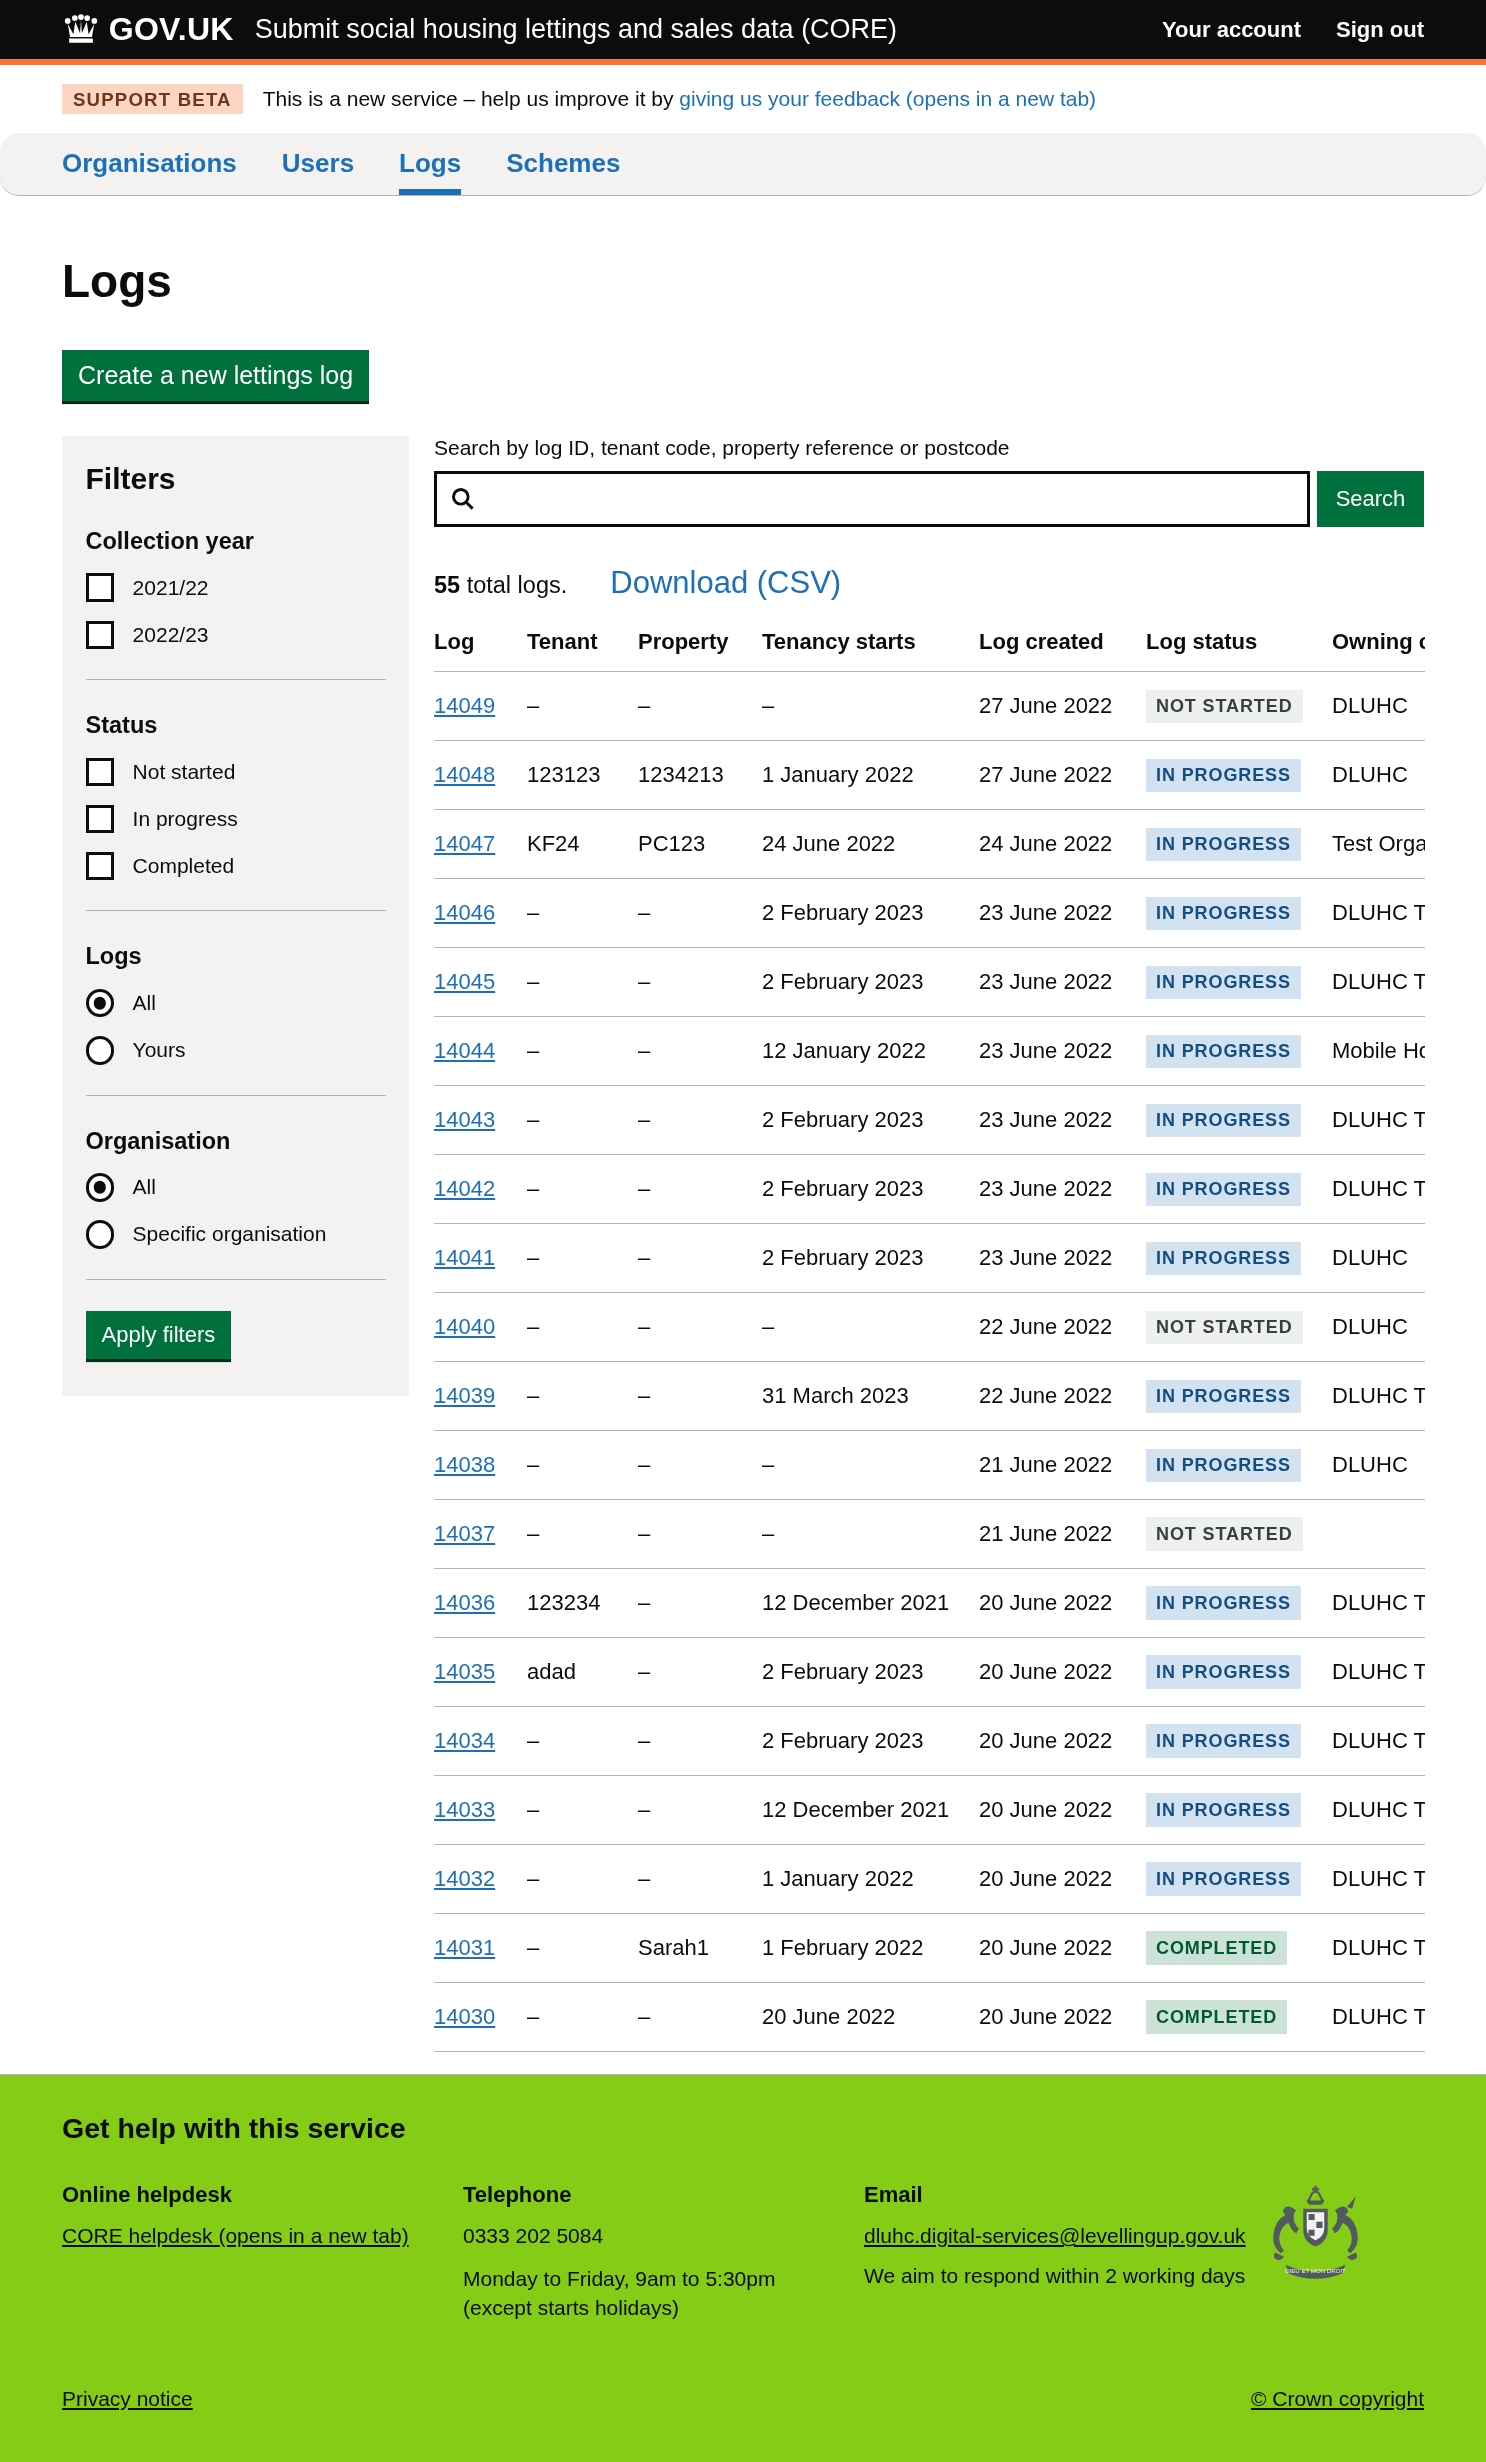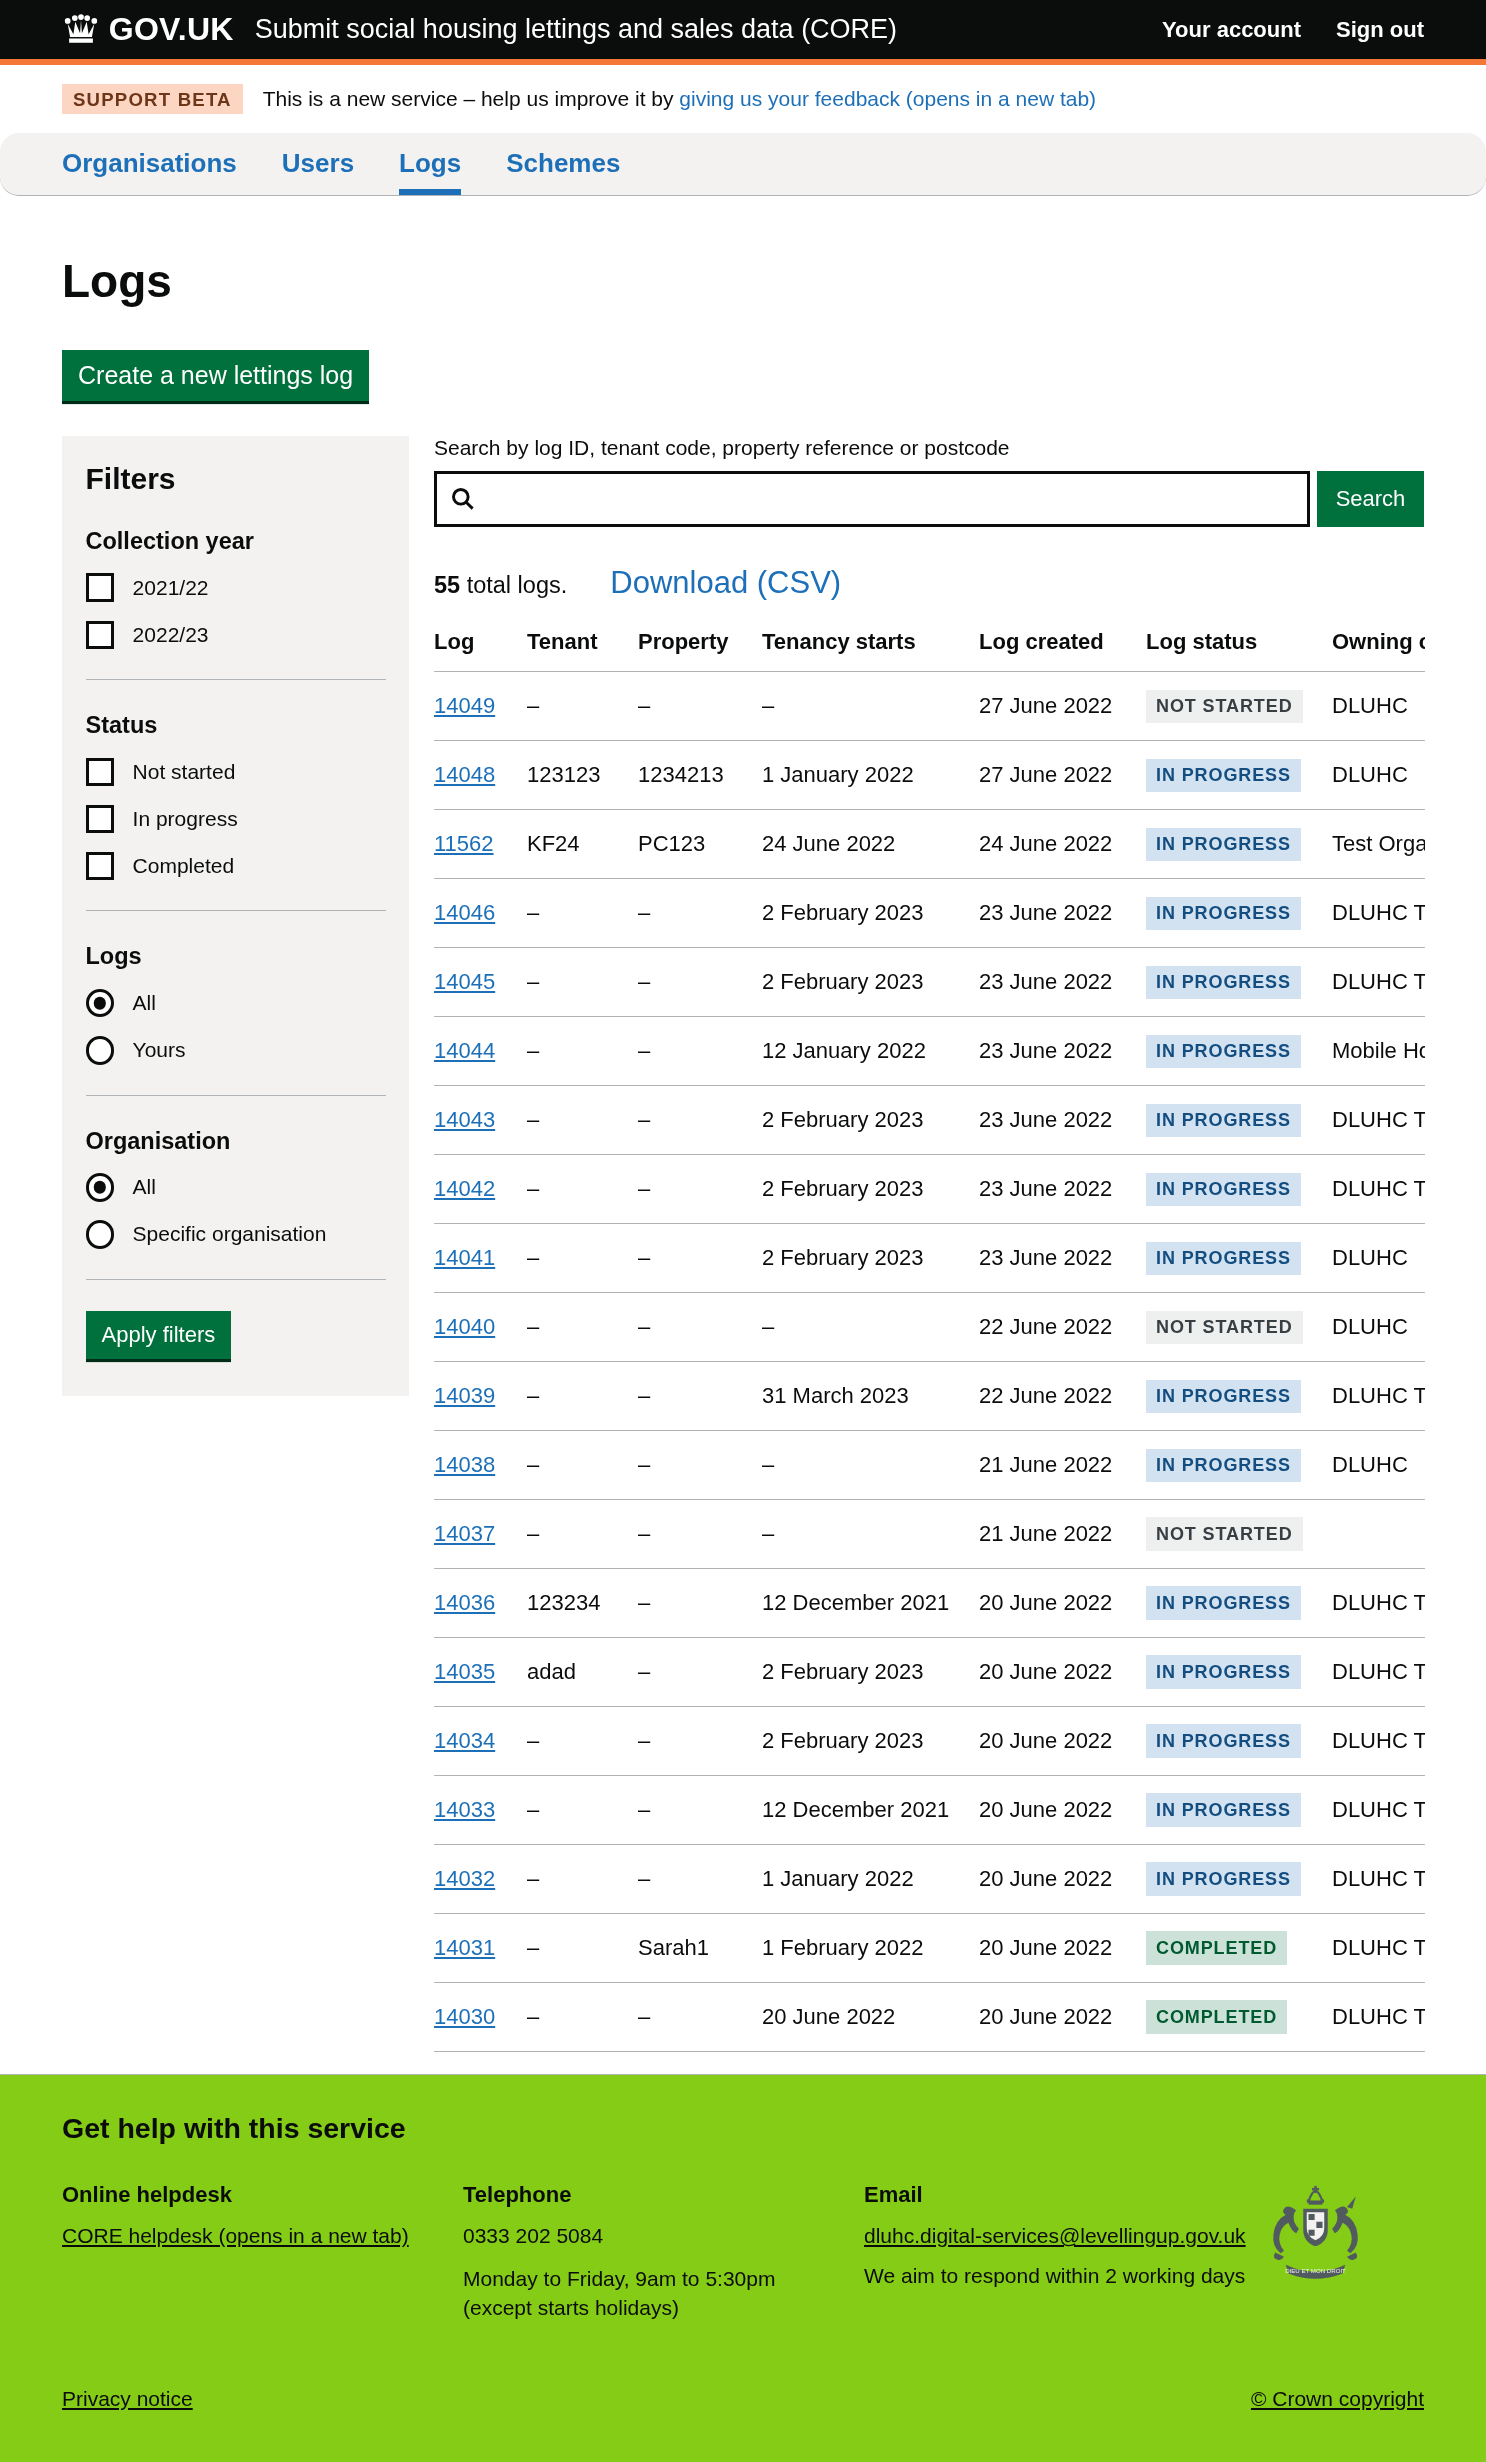--- a/index.html
+++ b/index.html
@@ -287,21 +287,21 @@
             <tr>
               <td><a class="log-link">14048</a></td>
               <td>123123</td>
               <td>1234213</td>
               <td>1 January 2022</td>
               <td>27 June 2022</td>
               <td><strong class="tag tag-blue">IN PROGRESS</strong></td>
               <td class="owning">DLUHC</td>
             </tr>
             <tr>
-              <td><a class="log-link">11562</a></td>
+              <td><a class="log-link">14047</a></td>
               <td>KF24</td>
               <td>PC123</td>
               <td>24 June 2022</td>
               <td>24 June 2022</td>
               <td><strong class="tag tag-blue">IN PROGRESS</strong></td>
               <td class="owning">Test Organisation</td>
             </tr>
             <tr>
               <td><a class="log-link">14046</a></td>
               <td>–</td>

